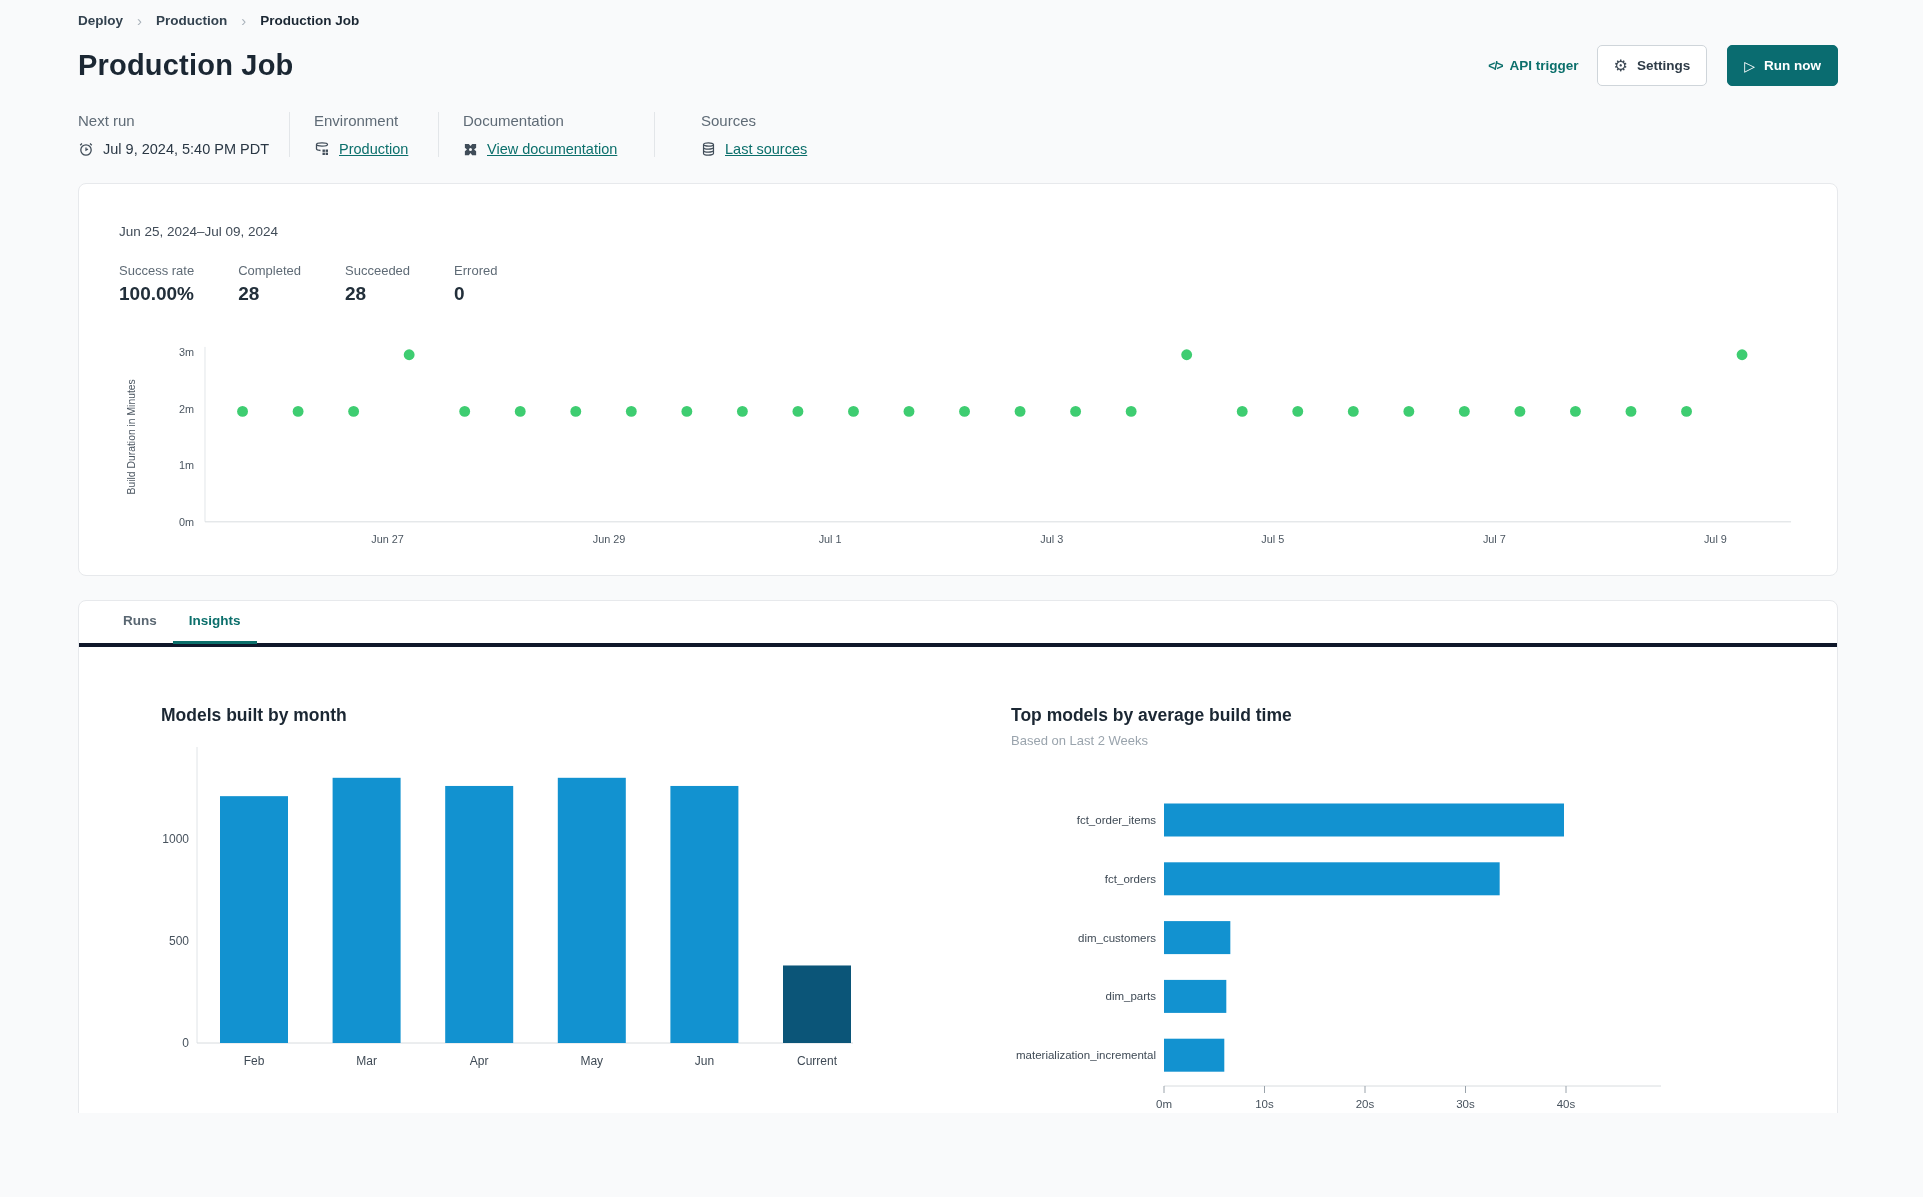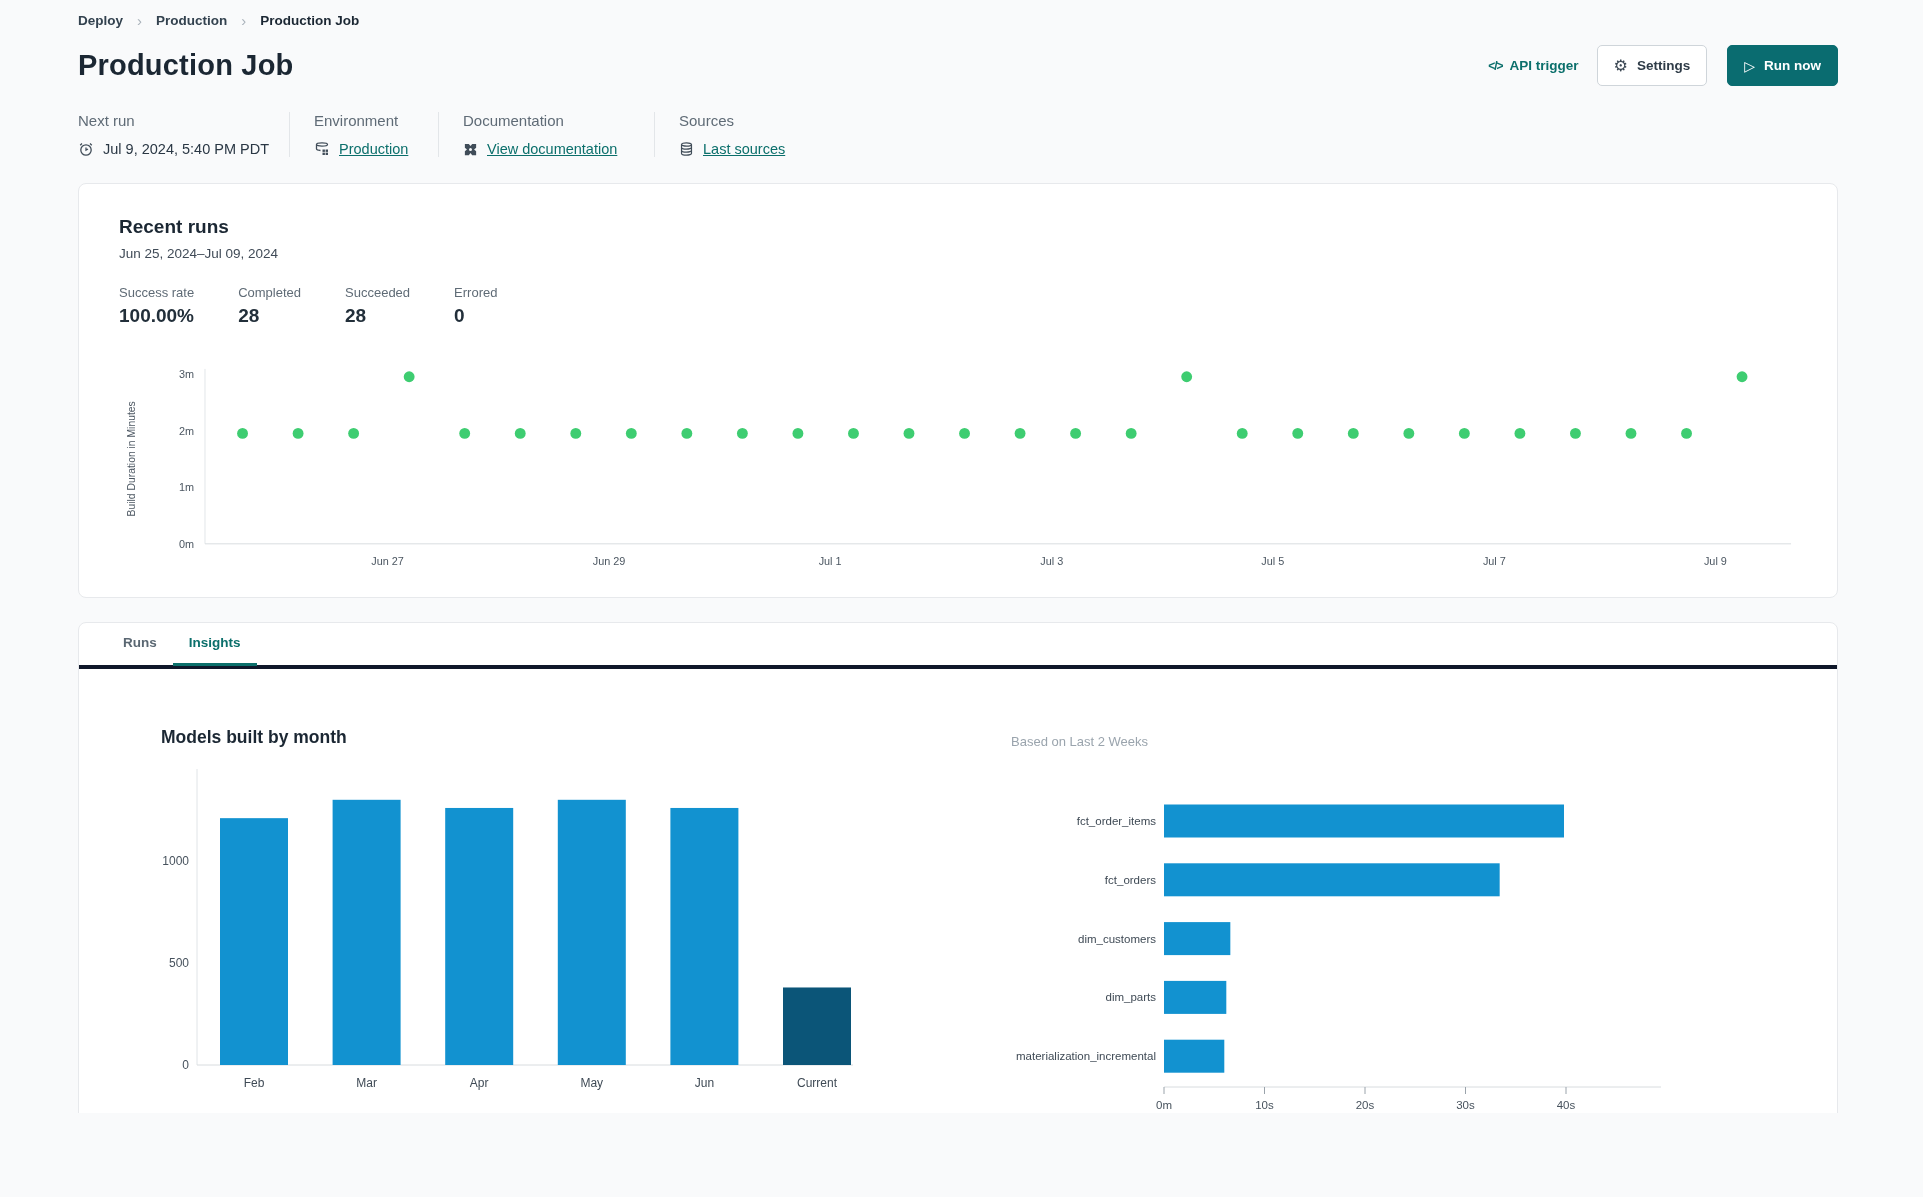--- a/index.html
+++ b/index.html
@@ -33,21 +33,21 @@
   .api-trigger .code-ic{font-size:12px;font-weight:700;letter-spacing:-1px;}
   .btn{display:flex;align-items:center;gap:9px;font-size:13.5px;font-weight:700;border-radius:5px;padding:0 16px;height:41px;cursor:pointer;font-family:inherit;}
   .btn-secondary{background:#fff;border:1px solid #cfd5da;color:#2e3b47;}
   .btn-secondary .gear{font-size:16px;color:#3c4854;line-height:1;}
   .btn-primary{background:var(--run-now);border:1px solid var(--run-now);color:#fff;margin-left:2px;}
   .btn-primary .play{font-size:14px;line-height:1;}
 
   
   .info-row{display:flex;margin-top:26px;}
   .info-col{padding-right:24px;margin-right:24px;border-right:1px solid #e3e6e9;}
-  .info-col:last-child{border-right:none;}
+  .info-col:last-child{border-right:none;margin-left:22px;}
   .info-col.c1{width:212px;}
   .info-col.c2{width:125px;}
   .info-col.c3{width:192px;}
   .info-label{font-size:15px;color:var(--label-gray);}
   .info-value{display:flex;align-items:center;gap:9px;margin-top:12px;font-size:14.5px;color:var(--ink-2);font-weight:400;white-space:nowrap;}
   .info-value .ic{display:inline-flex;color:#414d59;flex:none;}
   .teal-link{color:var(--accent);text-decoration:underline;font-weight:400;cursor:pointer;}
 
   
   .card{background:#fff;border:1px solid var(--border);border-radius:8px;}
@@ -154,21 +154,20 @@
             <path d="M2.7 3.2v9.6c0 1 2.4 1.8 5.3 1.8s5.3-.8 5.3-1.8V3.2"></path>
             <path d="M2.7 6.4c0 1 2.4 1.8 5.3 1.8s5.3-.8 5.3-1.8M2.7 9.6c0 1 2.4 1.8 5.3 1.8s5.3-.8 5.3-1.8"></path>
           </svg>
         </span>
         <span class="teal-link">Last sources</span>
       </div>
     </div>
   </div>
 
   <section class="card recent-runs-card">
-    <h2>Recent runs</h2>
     <div class="date-range">Jun 25, 2024–Jul 09, 2024</div>
     <div class="stats">
       <div class="stat">
         <div class="stat-label">Success rate</div>
         <div class="stat-value">100.00%</div>
       </div>
       <div class="stat">
         <div class="stat-label">Completed</div>
         <div class="stat-value">28</div>
       </div>
@@ -251,20 +250,21 @@
             <text x="318.2" y="323" text-anchor="middle" font-size="12" fill="#3f4a55" font-family="Liberation Sans, DejaVu Sans, sans-serif">Apr</text>
             <rect x="396.79999999999995" y="35.80000000000001" width="68" height="265.2" fill="#1292d0"></rect>
             <text x="430.79999999999995" y="323" text-anchor="middle" font-size="12" fill="#3f4a55" font-family="Liberation Sans, DejaVu Sans, sans-serif">May</text>
             <rect x="509.4" y="43.960000000000036" width="68" height="257.03999999999996" fill="#1292d0"></rect>
             <text x="543.4" y="323" text-anchor="middle" font-size="12" fill="#3f4a55" font-family="Liberation Sans, DejaVu Sans, sans-serif">Jun</text>
             <rect x="622" y="223.48000000000002" width="68" height="77.52" fill="#0b5578"></rect>
             <text x="656" y="323" text-anchor="middle" font-size="12" fill="#3f4a55" font-family="Liberation Sans, DejaVu Sans, sans-serif">Current</text>
           </svg>
       </div>
       <div class="chart-block right">
+        <h3>Top models by average build time</h3>
         <div class="chart-subtitle">Based on Last 2 Weeks</div>
         <svg id="hbar-chart" viewBox="0 0 760 360">
             <rect x="153" y="43.5" width="399.99" height="33" fill="#1292d0"></rect>
             <text x="145" y="64" text-anchor="end" font-size="11.5" fill="#3f4a55" font-family="Liberation Sans, DejaVu Sans, sans-serif">fct_order_items</text>
             <rect x="153" y="102.3" width="335.67" height="33" fill="#1292d0"></rect>
             <text x="145" y="122.8" text-anchor="end" font-size="11.5" fill="#3f4a55" font-family="Liberation Sans, DejaVu Sans, sans-serif">fct_orders</text>
             <rect x="153" y="161.1" width="66.33" height="33" fill="#1292d0"></rect>
             <text x="145" y="181.6" text-anchor="end" font-size="11.5" fill="#3f4a55" font-family="Liberation Sans, DejaVu Sans, sans-serif">dim_customers</text>
             <rect x="153" y="219.89999999999998" width="62.31000000000001" height="33" fill="#1292d0"></rect>
             <text x="145" y="240.39999999999998" text-anchor="end" font-size="11.5" fill="#3f4a55" font-family="Liberation Sans, DejaVu Sans, sans-serif">dim_parts</text>

